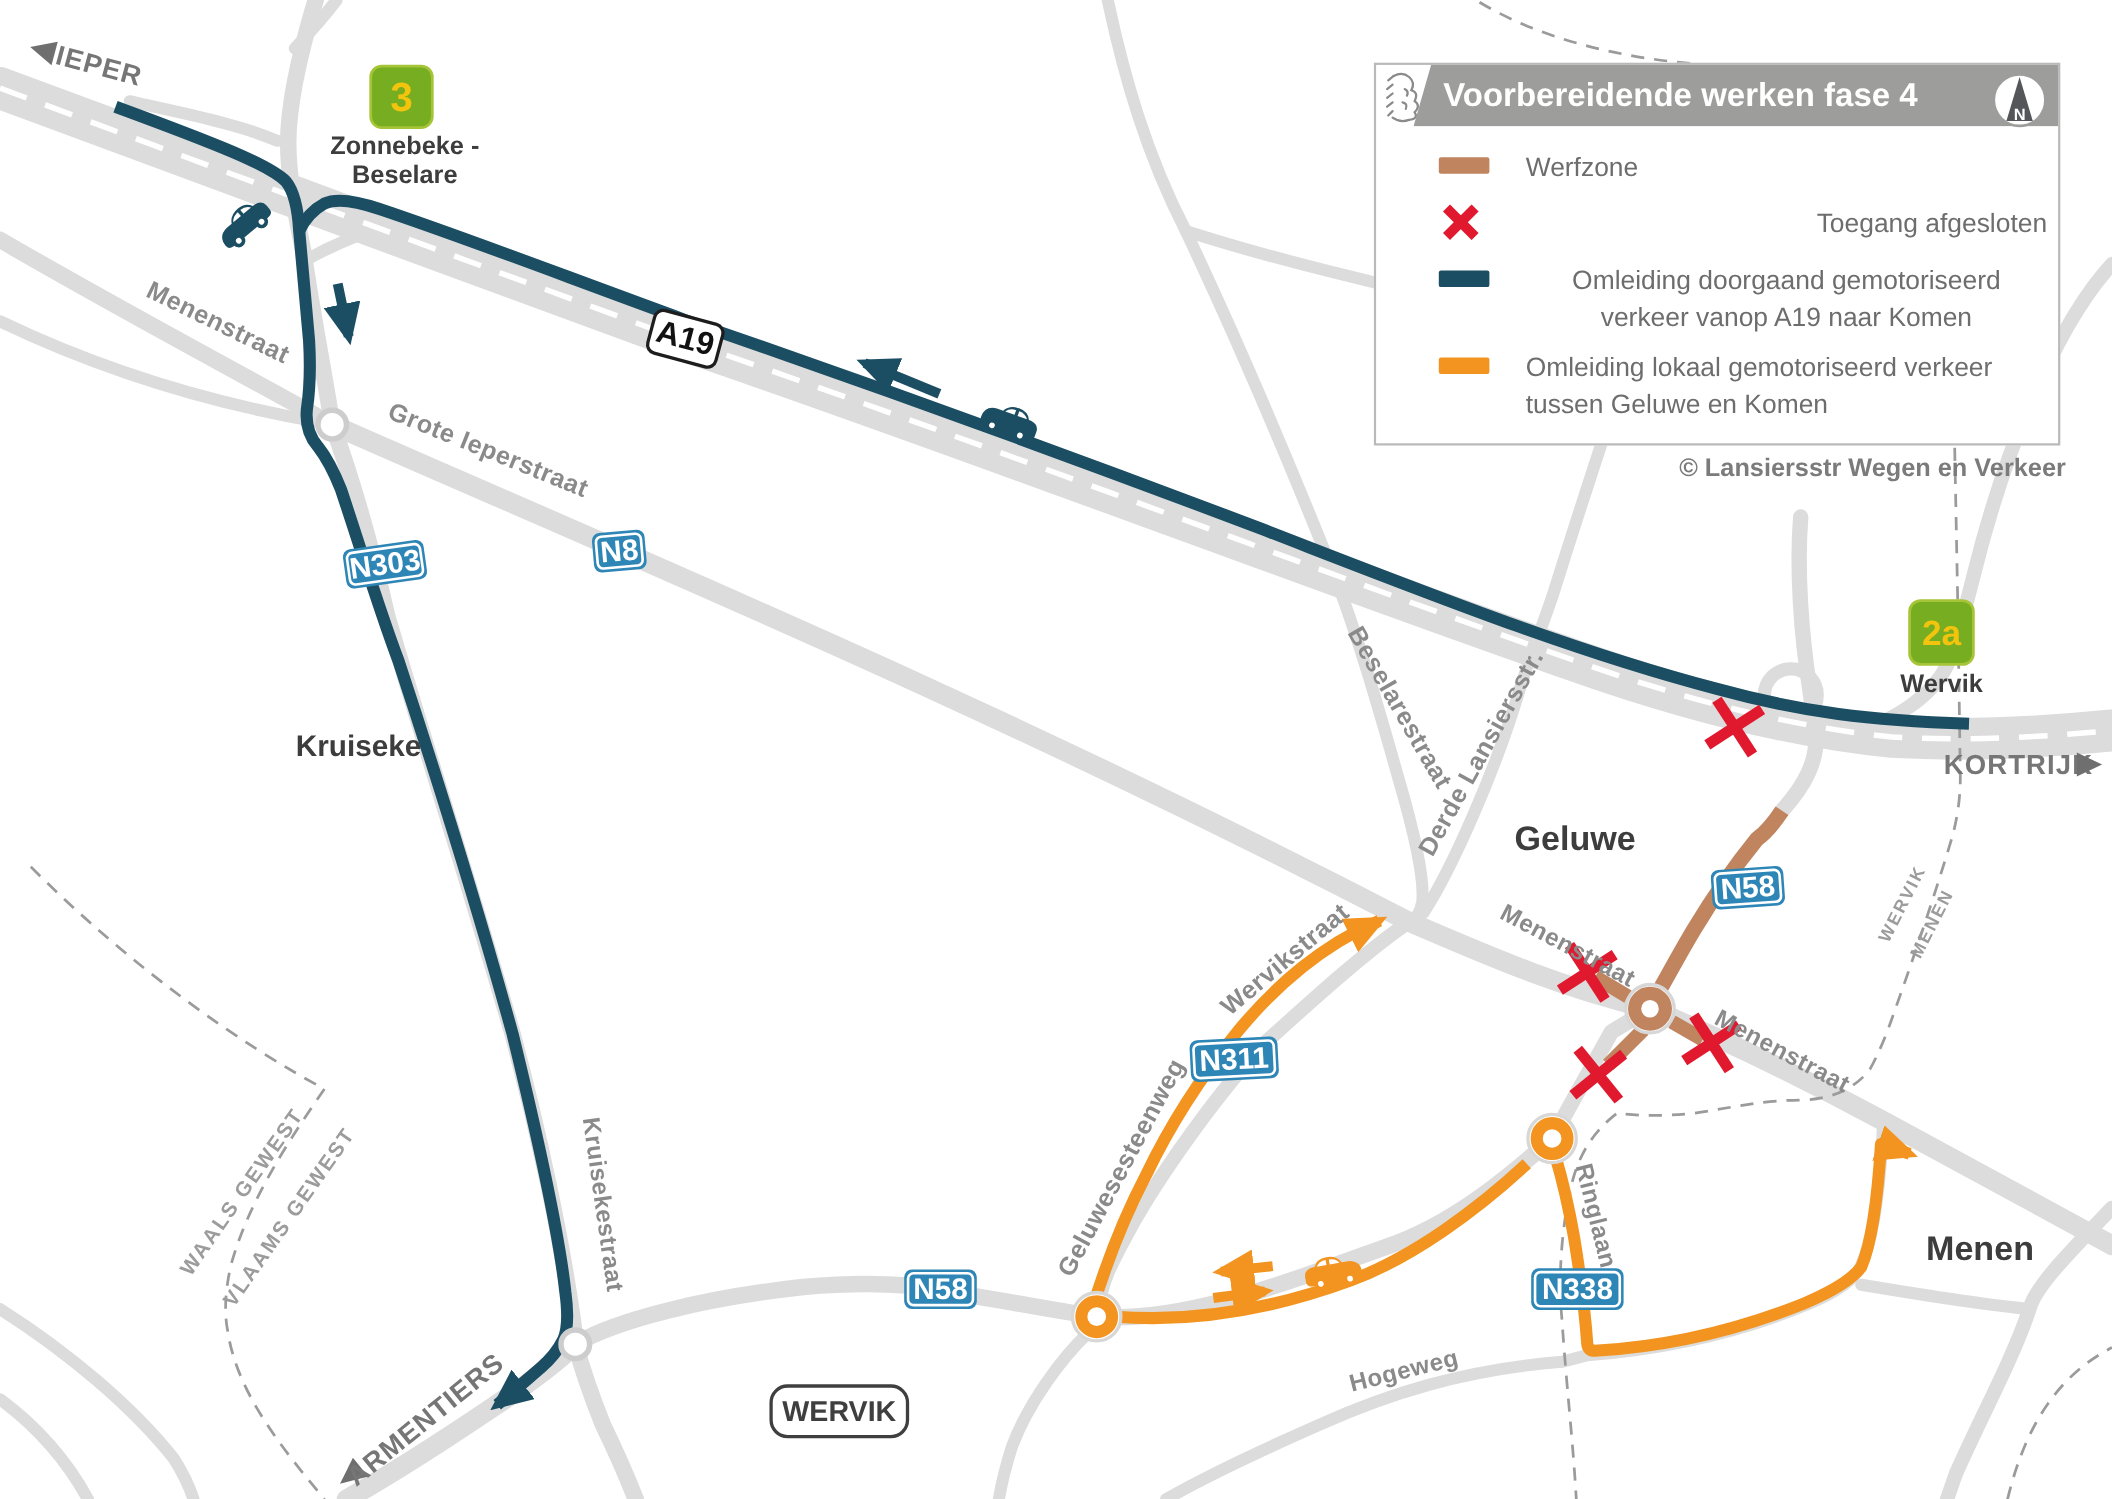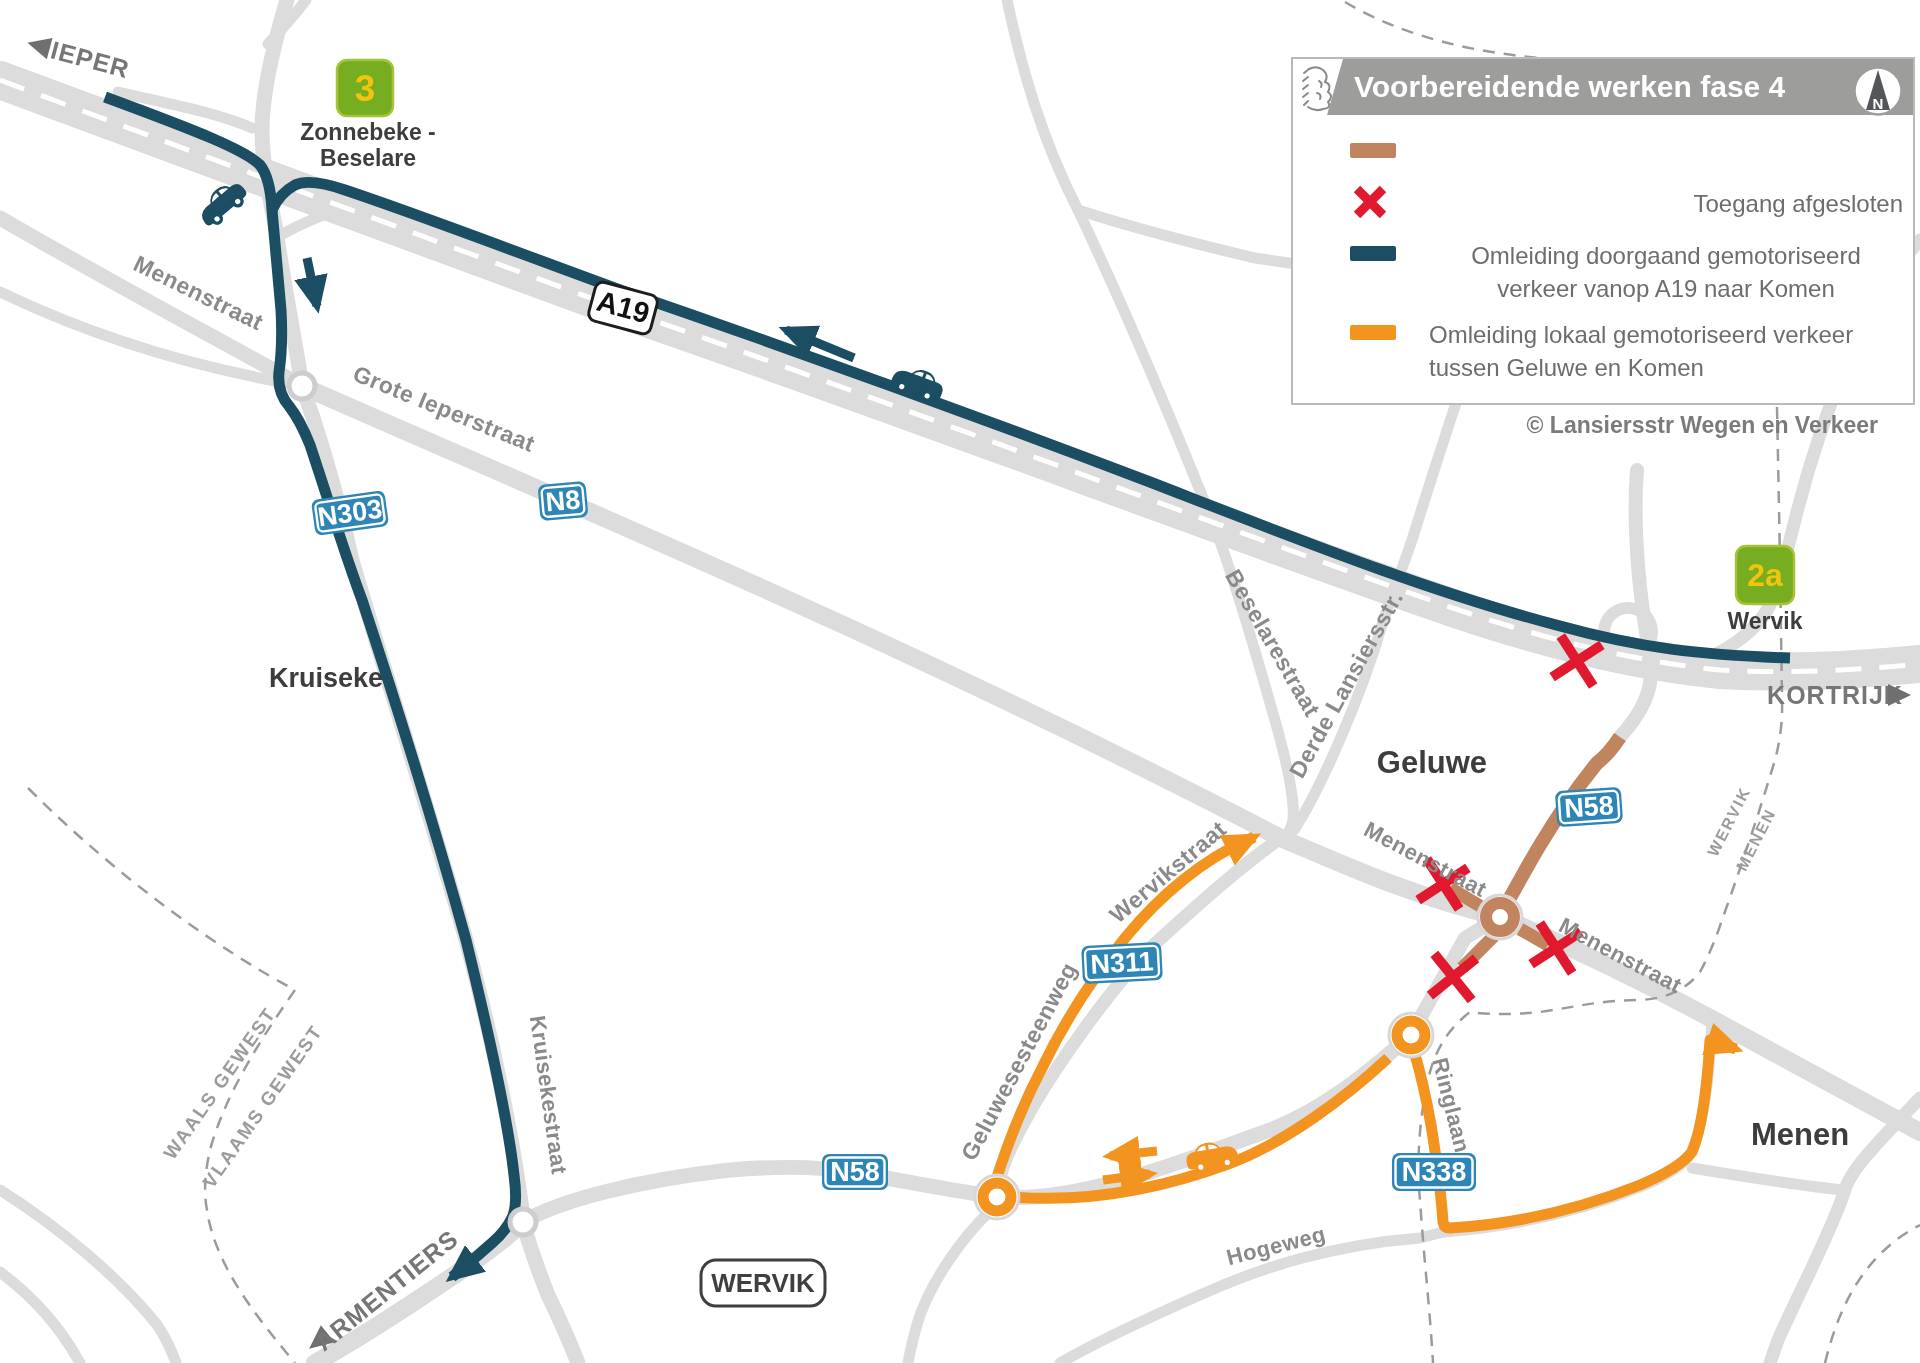--- a/index.html
+++ b/index.html
@@ -12,21 +12,21 @@
   .town{fill:#3d3d3d;font-weight:700;}
   .dir{fill:#767676;font-weight:700;font-size:25px;letter-spacing:1px;}
   .region{fill:#9c9c9c;font-weight:700;font-size:19px;letter-spacing:2px;}
   .region-sm{fill:#9c9c9c;font-weight:700;font-size:16px;letter-spacing:2px;}
   .badge-txt{fill:#fff;font-weight:700;font-size:27px;text-anchor:middle;}
   .exit-num{fill:#f2c40e;font-weight:700;text-anchor:middle;}
   .exit-label{fill:#3d3d3d;font-weight:700;font-size:23px;text-anchor:middle;}
 
   
   .legend{position:absolute;left:1249px;top:57px;width:624px;height:348px;
-          background:#fff;border:2px solid #b9b9b9;box-sizing:border-box;margin-left:42px;}
+          background:#fff;border:2px solid #b9b9b9;box-sizing:border-box;}
   .legend-header{position:absolute;left:0;top:0;width:100%;height:56px;background:#9d9d9c;
           clip-path:polygon(50px 0,100% 0,100% 100%,34px 100%);}
   .legend-title{position:absolute;left:61px;top:0;height:56px;line-height:56px;
           color:#fff;font-size:30px;font-weight:700;white-space:nowrap;}
   .lion-box{position:absolute;left:2px;top:4px;width:46px;height:50px;}
   .compass{position:absolute;left:559px;top:6px;}
   .lg-row-label{position:absolute;left:136px;width:474px;font-size:24px;line-height:33px;color:#6d6d6d;}
   .lg-swatch{position:absolute;left:57px;width:46px;height:15px;border-radius:2px;}
   .lg-x{position:absolute;left:59px;}
   .credit{position:absolute;right:42px;top:412px;font-size:23px;font-weight:700;color:#7b7b7b;}
@@ -284,20 +284,21 @@
   <div class="legend-title">Voorbereidende werken fase 4</div>
   <div class="compass">
     <svg width="52" height="52" viewBox="0 0 52 52">
       <circle cx="26" cy="26" r="23.5" fill="#fff" stroke="#9d9d9c" stroke-width="2.5"></circle>
       <polygon points="26,5 14,45 38,45" fill="#54565a"></polygon>
       <text x="26" y="44" text-anchor="middle" font-size="15" font-weight="700" fill="#fff">N</text>
     </svg>
   </div>
 
   <div class="lg-swatch" style="top:84px;background:#c0845f;"></div>
+  <div class="lg-row-label" style="top:77px;">Werfzone</div>
 
   <div class="lg-x" style="top:125px;">
     <svg width="36" height="36" viewBox="0 0 36 36">
       <g stroke="#e0192e" stroke-width="9">
           <line x1="5" y1="5" x2="31" y2="31"></line>
           <line x1="5" y1="31" x2="31" y2="5"></line>
         </g>
     </svg>
   </div>
   <div class="lg-row-label" style="top:128px;text-align:right;">Toegang afgesloten</div>

